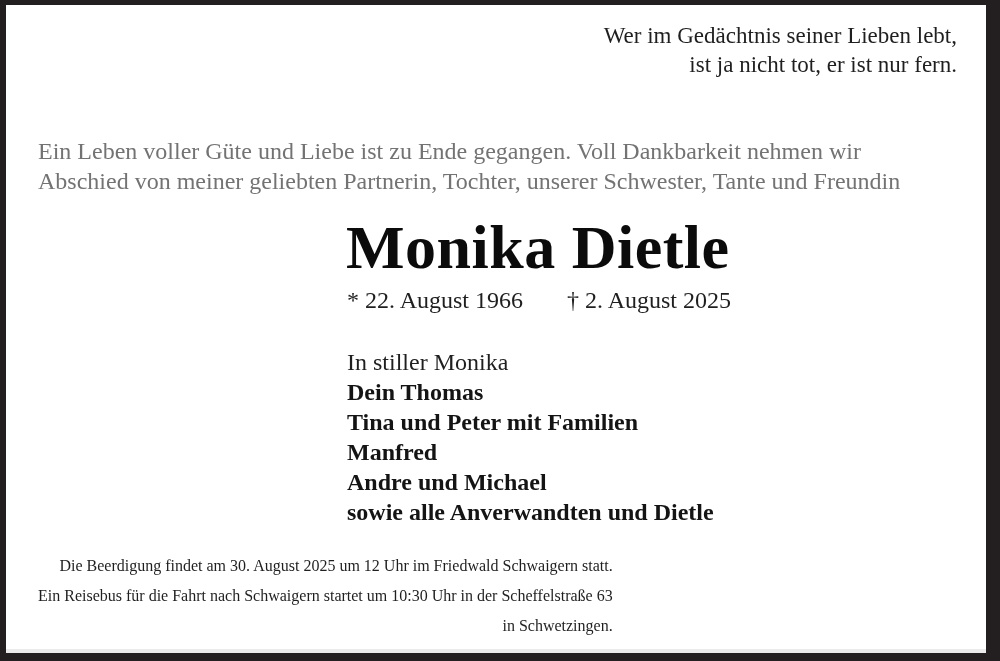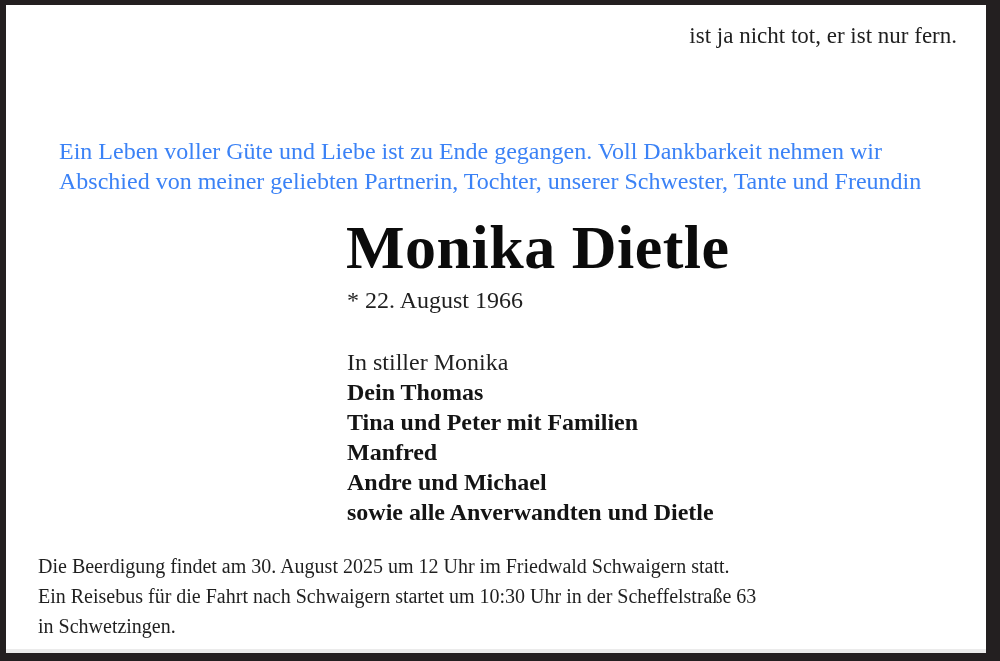--- a/index.html
+++ b/index.html
@@ -42,23 +42,22 @@
     line-height: 29px;
     color: #1f1f1f;
     white-space: nowrap;
   }
   .intro {
     position: absolute;
     left: 32px;
     top: 131px;
     font-size: 24px;
     line-height: 30px;
-    color: #3b82f6;
+    color: #737373;
     white-space: nowrap;
-    margin-left: 21px;
   }
   .deceased-name {
     position: absolute;
     left: 340px;
     top: 209px;
     font-size: 62px;
     line-height: 66px;
     font-weight: bold;
     color: #0b0b0b;
     letter-spacing: 0.5px;
@@ -86,45 +85,48 @@
   }
   .mourners .mourner {
     font-weight: bold;
     color: #141414;
     font-family: Liberation Serif, serif;
   }
   .funeral {
     position: absolute;
     left: 32px;
     top: 546px;
-    font-size: 20px;
+    font-size: 16px;
     line-height: 30px;
     color: #1f1f1f;
     white-space: nowrap;
+    text-align: right;
   }
 </style>
 </head>
 <body>
 
 <div class="frame">
   <div class="paper">
 
     <div class="verse">
+      <div>Wer im Gedächtnis seiner Lieben lebt,</div>
       <div>ist ja nicht tot, er ist nur fern.</div>
     </div>
 
     <div class="intro">
       <div>Ein Leben voller Güte und Liebe ist zu Ende gegangen. Voll Dankbarkeit nehmen wir</div>
       <div>Abschied von meiner geliebten Partnerin, Tochter, unserer Schwester, Tante und Freundin</div>
     </div>
 
     <div class="deceased-name">Monika Dietle</div>
 
     <div class="dates">
       <span>* 22. August 1966</span>
+      <span>† 2. August 2025</span>
     </div>
 
     <div class="mourners">
       <div class="mourners-intro">In stiller Monika</div>
       <div class="mourner">Dein Thomas</div>
       <div class="mourner">Tina und Peter mit Familien</div>
       <div class="mourner">Manfred</div>
       <div class="mourner">Andre und Michael</div>
       <div class="mourner">sowie alle Anverwandten und Dietle</div>
     </div>

